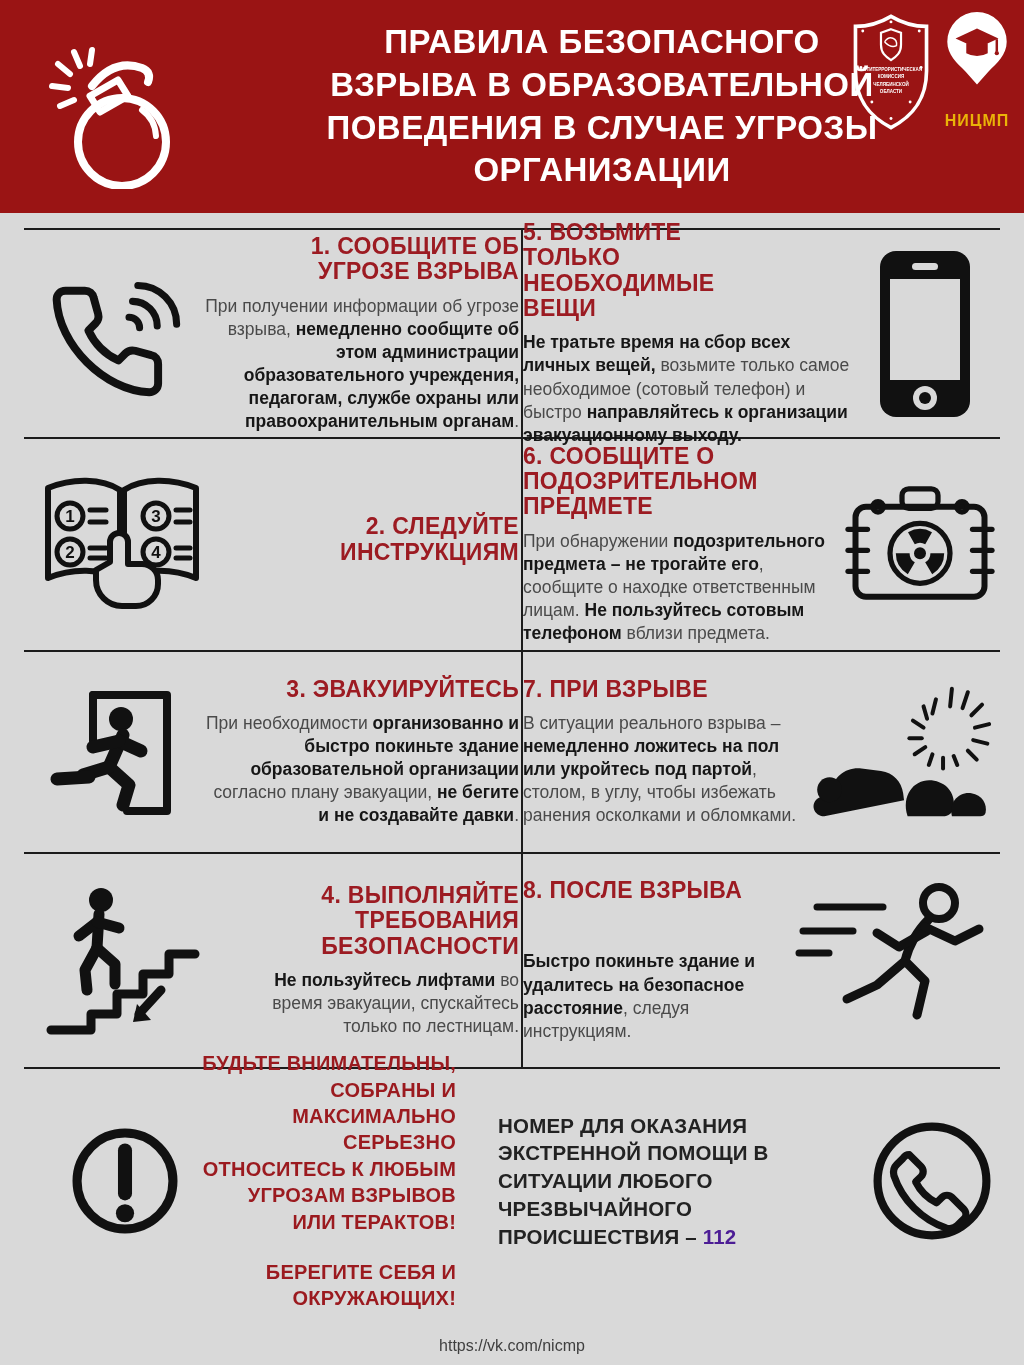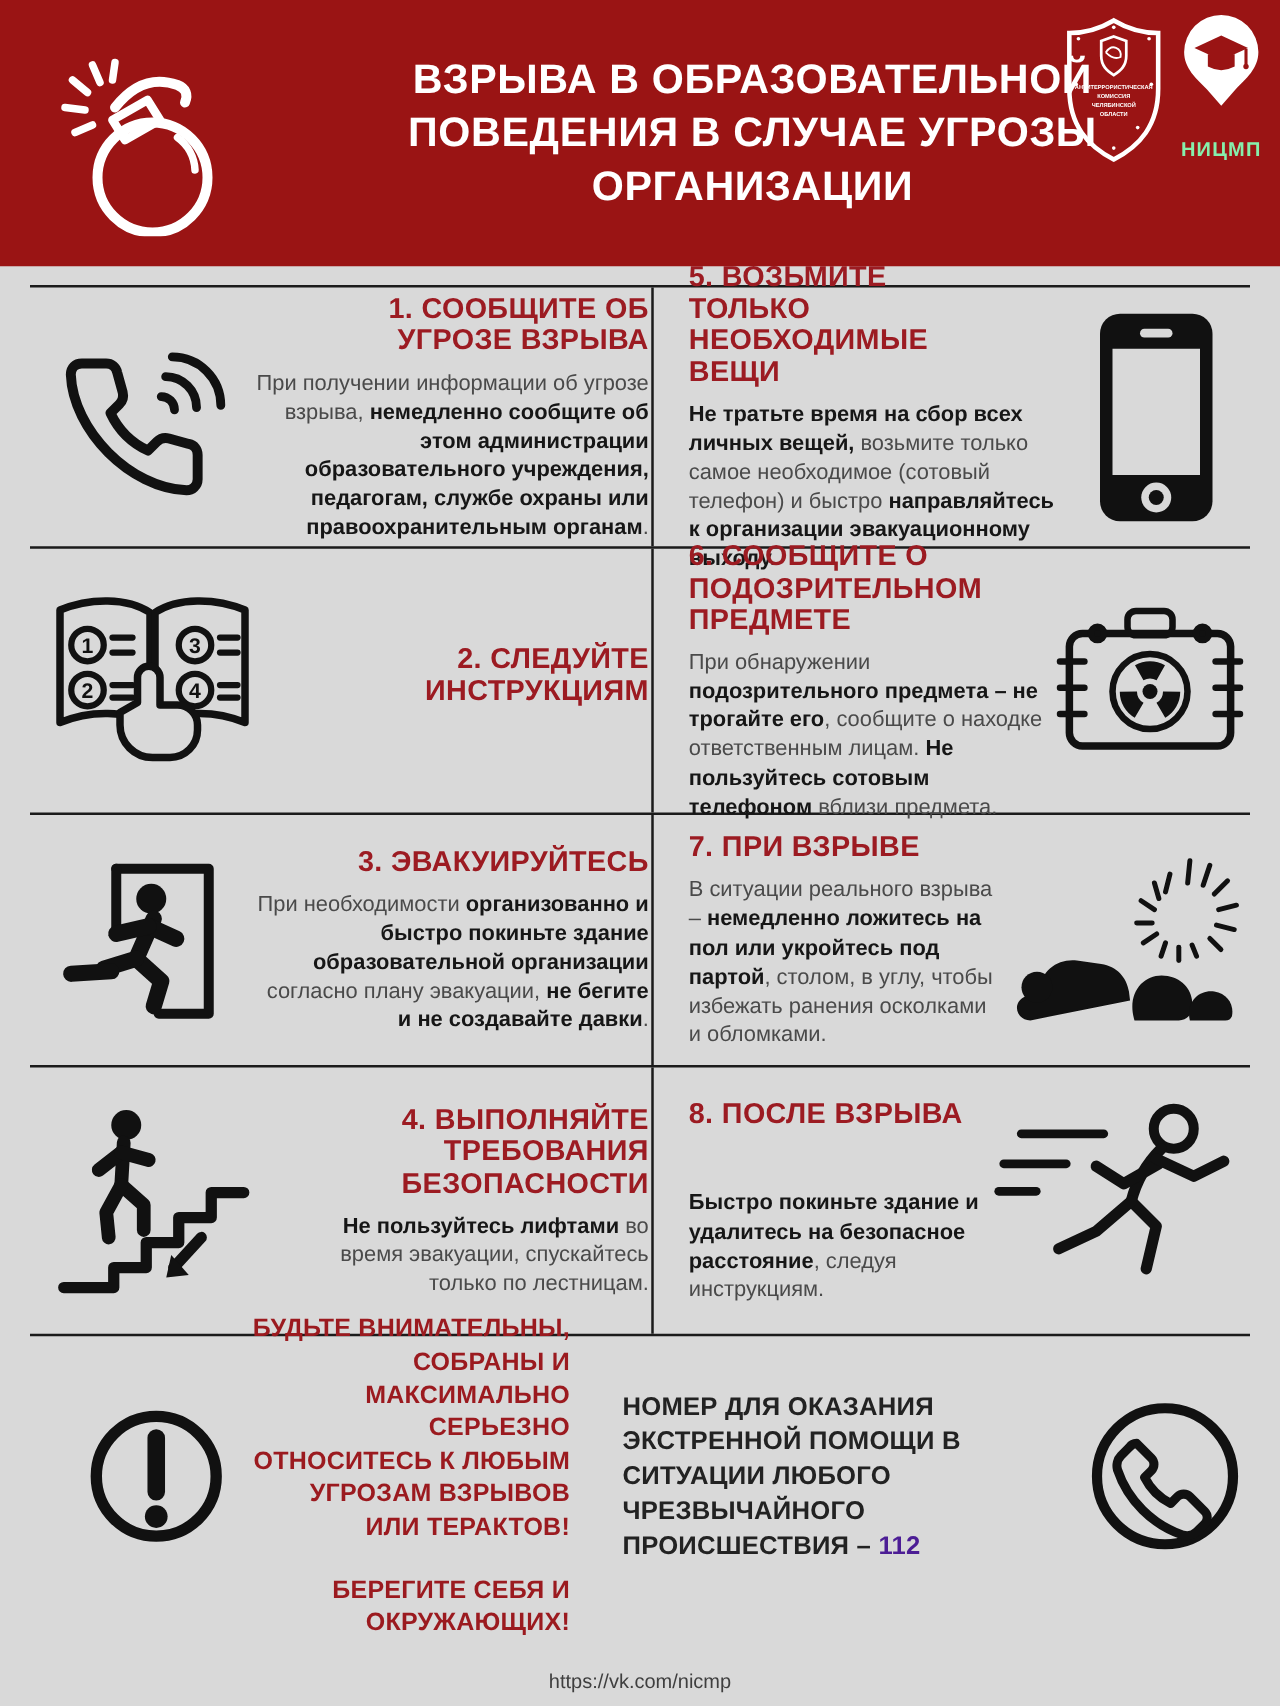--- a/index.html
+++ b/index.html
@@ -7,27 +7,27 @@
           font-family:"Liberation Sans","DejaVu Sans",sans-serif;margin:0 auto;}
   
   .header{position:absolute;top:0;left:0;width:1024px;height:213px;background:#9a1414;
           display:flex;align-items:center;}
   .bomb-wrap{margin-left:30px;width:160px;height:165px;flex:none;}
   .title{flex:1;text-align:center;color:#ffffff;font-weight:700;font-size:33px;
          line-height:1.30;letter-spacing:.5px;margin-right:10px;}
   .title span{display:block;}
   .logos{position:absolute;top:8px;right:14px;display:flex;align-items:flex-start;gap:12px;}
   .nicmp{display:flex;flex-direction:column;align-items:center;}
-  .nicmp-label{color:#86efac;font-weight:700;font-size:16px;letter-spacing:1px;margin-top:2px;}
+  .nicmp-label{color:#eab308;font-weight:700;font-size:16px;letter-spacing:1px;margin-top:2px;}
   
   .grid{position:absolute;top:228px;left:24px;width:976px;}
   .row{display:flex;border-top:2px solid #1b1b1b;}
   .r1{height:207px}.r2{height:211px}.r3{height:200px}.r4{height:213px}
   .cell-l{width:497px;display:flex;align-items:center;}
-  .cell-r{flex:1;border-left:2px solid #1b1b1b;display:flex;align-items:center;padding-left:28px;}
+  .cell-r{flex:1;border-left:2px solid #1b1b1b;display:flex;align-items:center;}
   .icon-box{flex:none;display:flex;align-items:center;justify-content:center;}
   .txt{flex:1;}
   .txt-r{text-align:right;padding-right:2px;}
   h2{color:#9c1b22;font-size:23px;font-weight:700;line-height:1.1;margin:0 0 10px 0;
      letter-spacing:.3px;}
   .txt-r h2{margin-left:auto;}
   h2.narrow{max-width:235px;}
   p.body{font-size:17.5px;line-height:1.32;color:#4a4a4a;margin:0;}
   p.body b, .rich b{font-weight:700;color:#161616;}
   .cell-r .txt{max-width:340px;}
@@ -65,20 +65,21 @@
           <line x1="62" y1="26" x2="60" y2="40"></line>
           <line x1="30" y1="82" x2="44" y2="76"></line>
         </g>
         <path d="M62 62 Q84 34 112 44 Q122 48 118 58" stroke-width="8"></path>
         <path d="M60 72 L88 56 L98 72 L70 88 Z" stroke-width="7" fill="none"></path>
         <circle cx="92" cy="118" r="44" stroke-width="8"></circle>
         <path d="M112 86 A34 34 0 0 1 126 112" stroke-width="6"></path>
       </svg>
     </div>
     <div class="title">
+      <span>ПРАВИЛА БЕЗОПАСНОГО</span>
       <span>ВЗРЫВА В ОБРАЗОВАТЕЛЬНОЙ</span>
       <span>ПОВЕДЕНИЯ В СЛУЧАЕ УГРОЗЫ</span>
       <span>ОРГАНИЗАЦИИ</span>
     </div>
     <div class="logos">
       <div>
         <svg width="82" height="128" viewBox="0 0 90 134" fill="none">
           <path d="M45 6 C60 15 74 17 84 17 L84 66 C84 98 68 116 45 128 C22 116 6 98 6 66 L6 17 C16 17 30 15 45 6 Z" stroke="#ffffff" stroke-width="4"></path>
           <path d="M45 20 l11 4 v13 c0 9 -5 13 -11 17 c-6 -4 -11 -8 -11 -17 v-13 z" stroke="#ffffff" stroke-width="2.4"></path>
           <path d="M38 34 q4 -6 9 -4 q5 2 4 8 q-6 3 -13 -4" stroke="#ffffff" stroke-width="1.6"></path>

